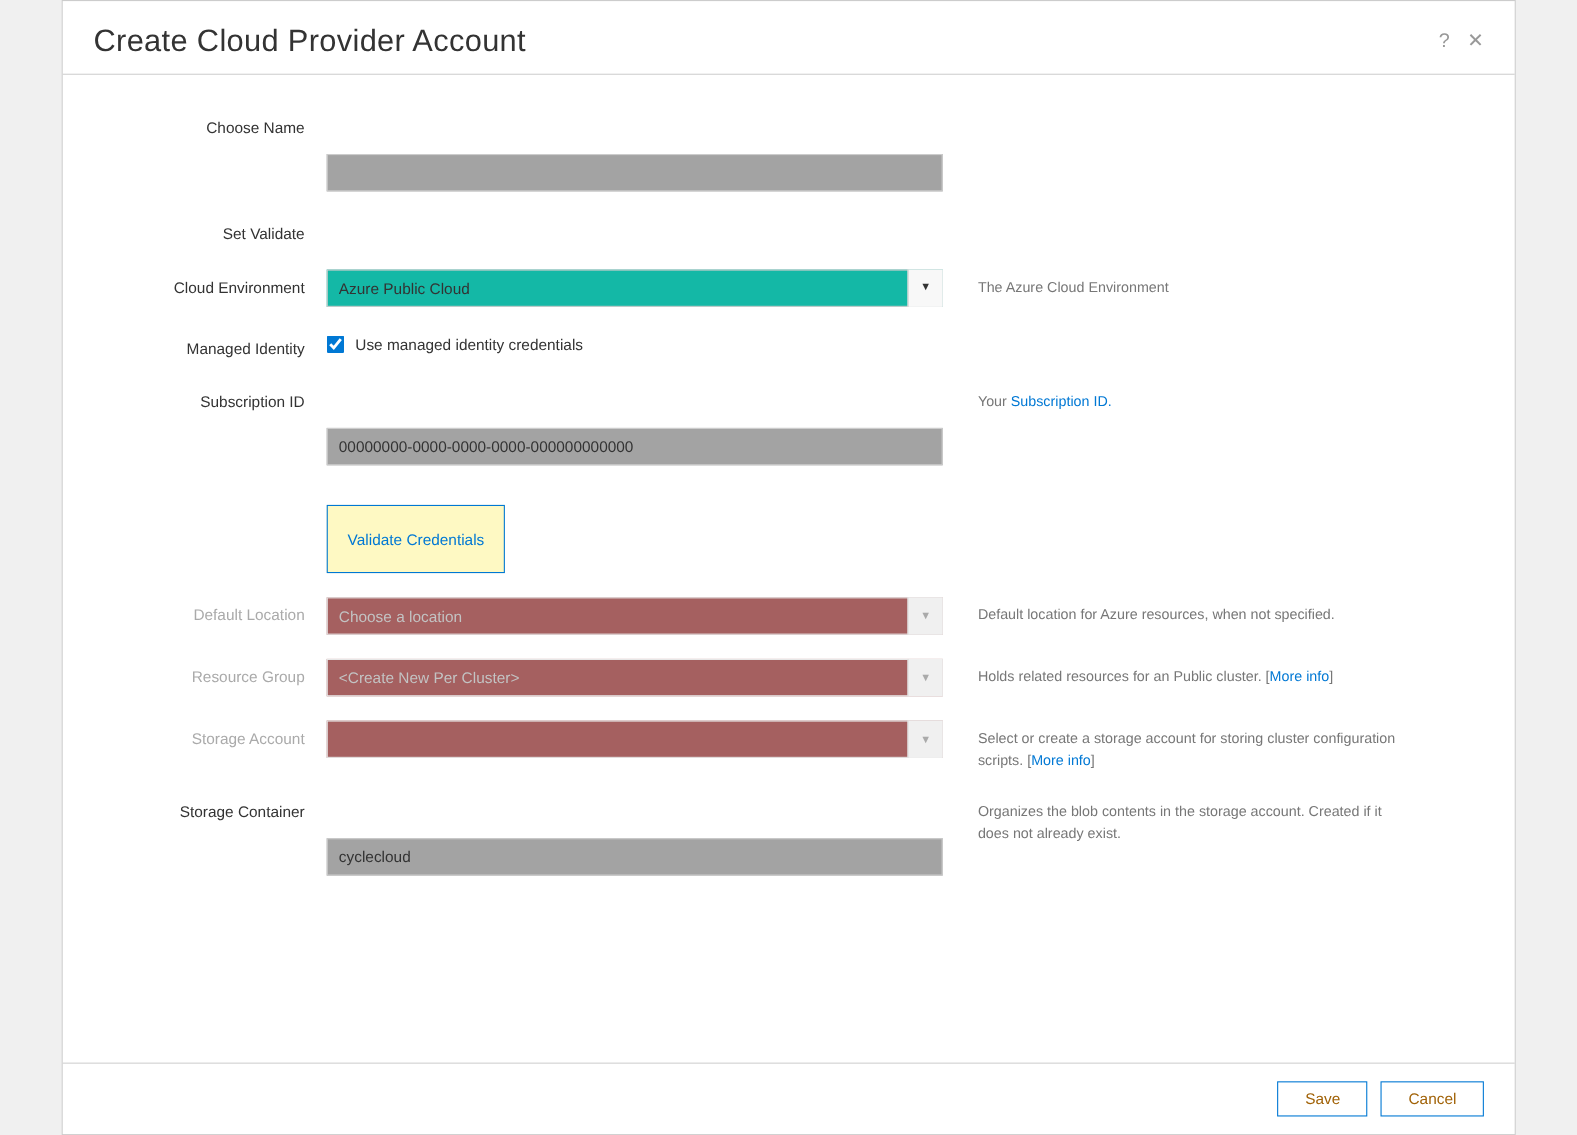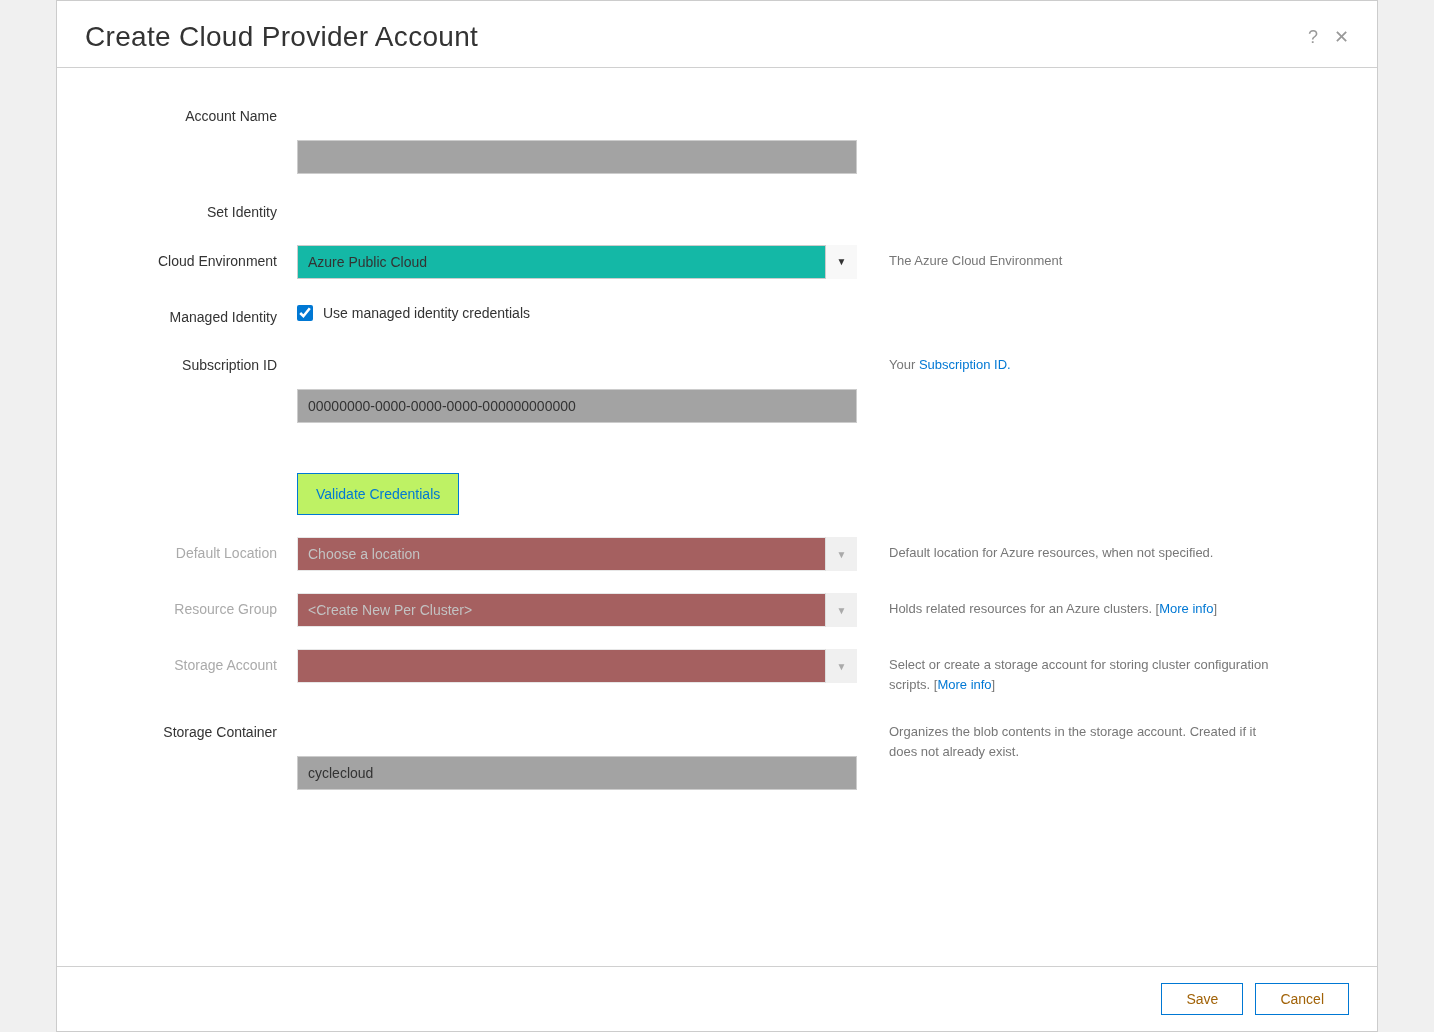--- a/index.html
+++ b/index.html
@@ -178,24 +178,24 @@
     .select-arrow-icon {
       font-size: 10px;
       color: #333333;
     }
 
     .select-arrow.disabled-arrow .select-arrow-icon {
       color: #aaaaaa;
     }
 
     .validate-btn {
-      margin-top: 28px;
-      padding: 12px 18px;
+      margin-top: 14px;
+      padding: 22px 18px;
       border: 1px solid #0078d4;
-      background: #bef264;
+      background: #fef9c3;
       color: #0078d4;
       font-size: 14px;
       cursor: pointer;
       outline: none;
     }
 
     .hint-link {
       color: #0078d4;
       text-decoration: none;
     }
@@ -228,29 +228,29 @@
     <h1 class="dialog-title">Create Cloud Provider Account</h1>
     <div class="header-controls">
       <span class="header-icon">?</span>
       <span class="header-icon">✕</span>
     </div>
   </div>
 
   <div class="dialog-body">
 
     <div class="form-row">
-      <div class="form-label">Account Name</div>
+      <div class="form-label">Choose Name</div>
       <div class="form-control-area">
         <input type="text" class="text-input" value="" style="">
       </div>
       <div class="form-hint"></div>
     </div>
 
     <div class="form-row">
-      <div class="form-label">Set Identity</div>
+      <div class="form-label">Set Validate</div>
       <div class="form-hint"></div>
     </div>
 
     <div class="form-row">
       <div class="form-label">Cloud Environment</div>
       <div class="form-control-area">
         <div class="select-wrapper">
           <select>
             <option selected="">Azure Public Cloud</option>
             <option>Azure Government Cloud</option>
@@ -314,21 +314,21 @@
         <div class="select-wrapper">
           <select class="disabled-select" disabled="">
             <option value="" selected="">&lt;Create New Per Cluster&gt;</option>
           </select>
           <div class="select-arrow disabled-arrow">
             <span class="select-arrow-icon">▼</span>
           </div>
         </div>
       </div>
       <div class="form-hint">
-        <span>Holds related resources for an Azure clusters. [</span><a class="hint-link" href="#">More info</a><span>]</span>
+        <span>Holds related resources for an Public cluster. [</span><a class="hint-link" href="#">More info</a><span>]</span>
       </div>
     </div>
 
     <div class="form-row">
       <div class="form-label disabled">Storage Account</div>
       <div class="form-control-area">
         <div class="select-wrapper">
           <select class="disabled-select" disabled="">
             <option value="" selected=""></option>
           </select>

